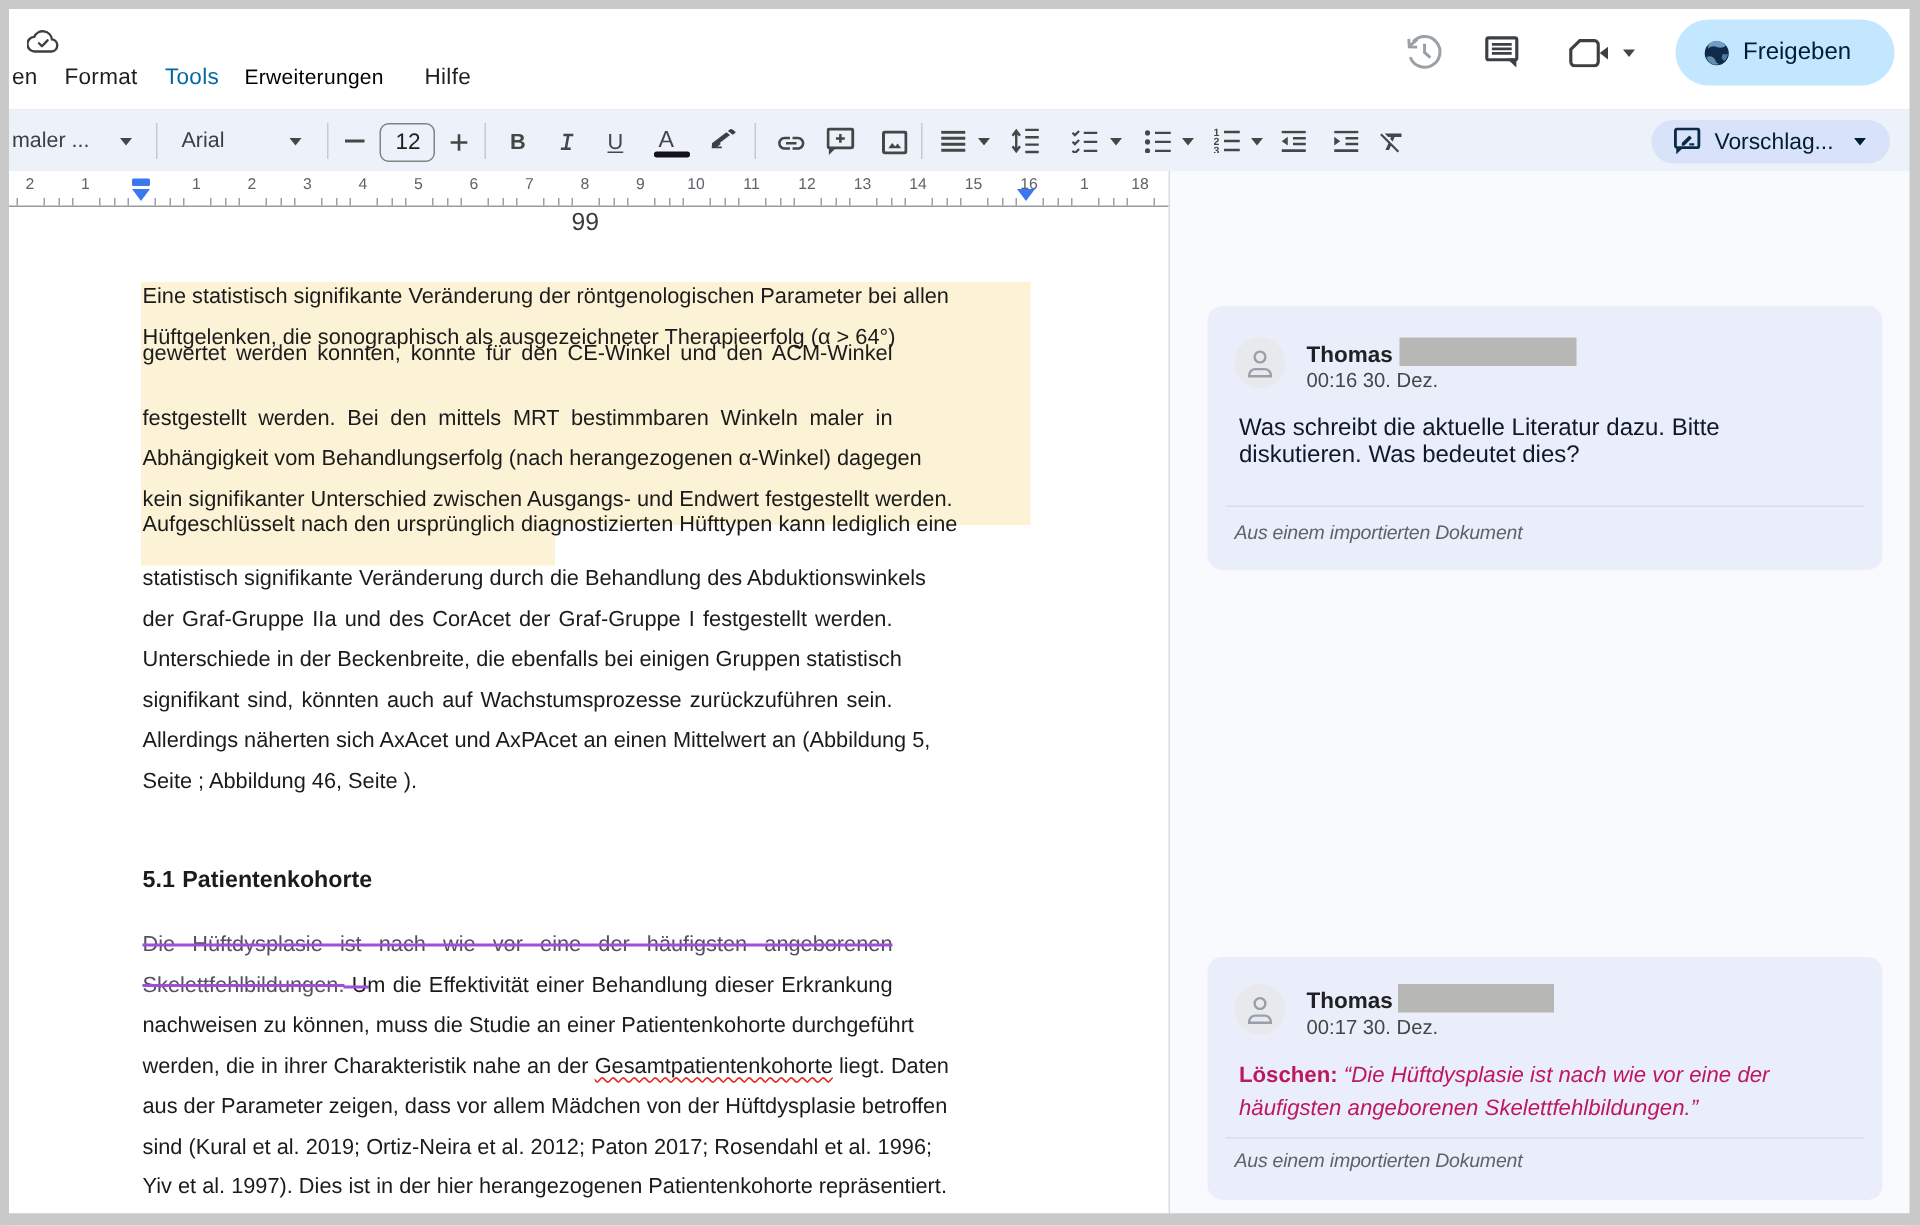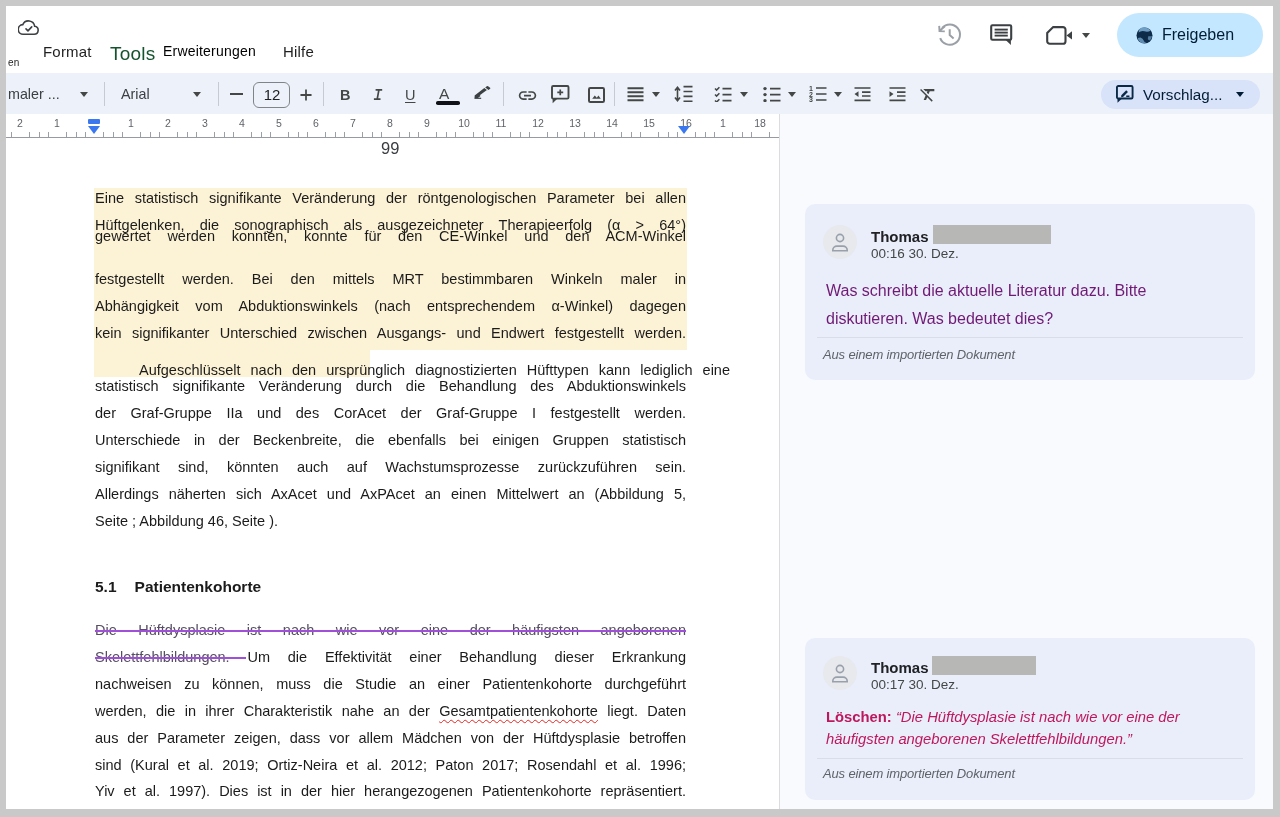--- a/index.html
+++ b/index.html
@@ -1,21 +1,21 @@
 <!DOCTYPE html>
 <html><head><meta charset="utf-8">
 <style>
 html,body{margin:0;padding:0;}
 body{width:1280px;height:817px;position:relative;overflow:hidden;
  font-family:"Liberation Sans",sans-serif;background:#c9c9c9;}
 .abs{position:absolute;}
 svg{display:block;}
 .tick{position:absolute;width:1px;height:5.5px;background:#9aa0a6;top:131.5px;}
 .rnum{position:absolute;top:117px;font-size:10.5px;color:#5f6368;transform:translateX(-50%);}
-.tline{position:absolute;color:#1b1b1b;font-size:14.5px;left:95px;width:591px;
+.tline{position:absolute;color:#1b1b1b;font-size:14.5px;left:95px;width:500px;
  text-align:justify;text-align-last:justify;white-space:nowrap;line-height:17px;}
 .tlast{text-align-last:left;}
 .sep{position:absolute;top:82px;width:1px;height:24px;background:#c6cad2;}
 .caret{position:absolute;width:0;height:0;border-left:4.5px solid transparent;
  border-right:4.5px solid transparent;border-top:5px solid #444746;}
 .strike{color:#574e63;text-decoration:line-through;text-decoration-color:#a04fd8;text-decoration-thickness:1.8px;}
 </style></head>
 <body>
 
 <div class="abs" style="left:0;top:0;width:1280px;height:73px;background:#ffffff;"></div>
@@ -25,23 +25,23 @@
 <div class="abs" style="left:0;top:113.5px;width:780px;height:695.5px;background:#ffffff;"></div>
 
 <div class="abs" style="left:780px;top:113.5px;width:500px;height:695.5px;background:#f9fafd;"></div>
 
 <div class="abs" style="left:779px;top:113.5px;width:1px;height:695.5px;background:#dadce0;"></div>
 
 <svg class="abs" style="left:17.5px;top:19.5px;" width="22" height="16" viewBox="0 0 23 17">
 <path d="M5.6 15.2 h11.3 a4.3 4.3 0 0 0 0.6-8.56 A6.6 6.6 0 0 0 4.9 4.9 A4.9 4.9 0 0 0 5.6 15.2 Z" fill="none" stroke="#3c4043" stroke-width="1.7"></path>
 <path d="M8.3 9.4 l2.1 2.1 4-4.2" fill="none" stroke="#3c4043" stroke-width="1.7" stroke-linecap="round" stroke-linejoin="round"></path>
 </svg>
-<div class="abs" style="left:8px;top:57px;font-size:10px;letter-spacing:0.2px;color:#1f1f1f;">en</div>
+<div class="abs" style="left:8px;top:43px;font-size:15px;letter-spacing:0.2px;color:#1f1f1f;">en</div>
 <div class="abs" style="left:43px;top:43px;font-size:15px;letter-spacing:0.2px;color:#1f1f1f;">Format</div>
-<div class="abs" style="left:110px;top:43px;font-size:19px;letter-spacing:0.2px;color:#14532d;">Tools</div>
+<div class="abs" style="left:110px;top:43px;font-size:15px;letter-spacing:0.2px;color:#0369a1;">Tools</div>
 <div class="abs" style="left:163px;top:43px;font-size:14px;letter-spacing:0.2px;color:#000000;">Erweiterungen</div>
 <div class="abs" style="left:283px;top:43px;font-size:15px;letter-spacing:0.2px;color:#1f1f1f;">Hilfe</div>
 
 <svg class="abs" style="left:936px;top:21px;" width="27" height="27" viewBox="0 0 27 27">
 <path d="M6.1 6.9 A10.2 10.2 0 1 1 4.2 17.1" fill="none" stroke="#9aa0a6" stroke-width="2"></path>
 <path d="M8.9 5.3 L3.4 9.9 M3.2 4.9 L3.5 10.2 L8.8 10.4" fill="none" stroke="#9aa0a6" stroke-width="1.9"></path>
 <path d="M13.7 8.2 V14 L17.6 17.4" fill="none" stroke="#9aa0a6" stroke-width="2"></path>
 </svg>
 
 <svg class="abs" style="left:990px;top:24px;" width="23" height="22" viewBox="0 0 23 22">
@@ -242,48 +242,48 @@
 <div class="abs" style="left:88px;top:119px;width:12px;height:4.5px;background:#3b78f0;border-radius:1px;"></div>
 <div class="abs" style="left:88px;top:125.5px;width:0;height:0;border-left:6px solid transparent;border-right:6px solid transparent;border-top:8px solid #3b78f0;"></div>
 <div class="abs" style="left:678px;top:125.5px;width:0;height:0;border-left:6px solid transparent;border-right:6px solid transparent;border-top:8px solid #3b78f0;"></div>
 <div class="abs" style="left:381px;top:139px;font-size:16.5px;color:#3a3d40;">99</div>
 <div class="abs" style="left:94px;top:188px;width:593px;height:161.5px;background:#fcf2d5;"></div>
 <div class="abs" style="left:94px;top:349.5px;width:276px;height:27px;background:#fcf2d5;"></div>
 <div class="tline" style="top:190.0px;">Eine statistisch signifikante Veränderung der röntgenologischen Parameter bei allen</div>
 <div class="tline" style="top:216.9px;">Hüftgelenken, die sonographisch als ausgezeichneter Therapieerfolg (α &gt; 64°)</div>
 <div class="tline" style="top:228px;">gewertet werden konnten, konnte für den CE-Winkel und den ACM-Winkel</div>
 <div class="tline" style="top:270.7px;">festgestellt werden. Bei den mittels MRT bestimmbaren Winkeln maler in</div>
-<div class="tline" style="top:297.6px;">Abhängigkeit vom Abduktionswinkels (nach entsprechendem α-Winkel) dagegen</div>
+<div class="tline" style="top:297.6px;">Abhängigkeit vom Behandlungserfolg (nach herangezogenen α-Winkel) dagegen</div>
 <div class="tline" style="top:324.5px;">kein signifikanter Unterschied zwischen Ausgangs- und Endwert festgestellt werden.</div>
-<div class="tline" style="top:362px;padding-left:44px;">Aufgeschlüsselt nach den ursprünglich diagnostizierten Hüfttypen kann lediglich eine</div>
+<div class="tline" style="top:342px;">Aufgeschlüsselt nach den ursprünglich diagnostizierten Hüfttypen kann lediglich eine</div>
 <div class="tline" style="top:378.3px;">statistisch signifikante Veränderung durch die Behandlung des Abduktionswinkels</div>
 <div class="tline" style="top:405.2px;">der Graf-Gruppe IIa und des CorAcet der Graf-Gruppe I festgestellt werden.</div>
 <div class="tline" style="top:432.1px;">Unterschiede in der Beckenbreite, die ebenfalls bei einigen Gruppen statistisch</div>
 <div class="tline" style="top:459.0px;">signifikant sind, könnten auch auf Wachstumsprozesse zurückzuführen sein.</div>
 <div class="tline" style="top:485.9px;">Allerdings näherten sich AxAcet und AxPAcet an einen Mittelwert an (Abbildung 5,</div>
 <div class="tline tlast" style="top:512.8px;">Seite ; Abbildung 46, Seite ).</div>
-<div class="abs" style="left:95px;top:578px;font-size:15.5px;font-weight:bold;color:#1b1b1b;">5.1<span style="margin-left:18px;">Patientenkohorte</span></div>
+<div class="abs" style="left:95px;top:578px;font-size:15.5px;font-weight:bold;color:#1b1b1b;">5.1<span style="margin-left:5px;">Patientenkohorte</span></div>
 <div class="tline strike" style="top:622.0px;">Die Hüftdysplasie ist nach wie vor eine der häufigsten angeborenen</div>
 <div class="tline" style="top:648.9px;"><span class="strike">Skelettfehlbildungen.</span> Um die Effektivität einer Behandlung dieser Erkrankung</div>
 <div class="tline" style="top:675.8px;">nachweisen zu können, muss die Studie an einer Patientenkohorte durchgeführt</div>
 <div class="tline" style="top:702.7px;">werden, die in ihrer Charakteristik nahe an der <span style="text-decoration:underline wavy #e5261f;text-decoration-thickness:1px;text-underline-offset:3px;">Gesamtpatientenkohorte</span> liegt. Daten</div>
 <div class="tline" style="top:729.6px;">aus der Parameter zeigen, dass vor allem Mädchen von der Hüftdysplasie betroffen</div>
 <div class="tline" style="top:756.5px;">sind (Kural et al. 2019; Ortiz-Neira et al. 2012; Paton 2017; Rosendahl et al. 1996;</div>
 <div class="tline" style="top:783.4px;">Yiv et al. 1997). Dies ist in der hier herangezogenen Patientenkohorte repräsentiert.</div>
 <div class="abs" id="strikeext" style="left:229px;top:656.8px;width:17px;height:1.8px;background:#a04fd8;"></div>
 <div class="abs" style="left:805px;top:204px;width:450px;height:176px;border-radius:10px;background:#e9eefa;"></div>
 <div class="abs" style="left:823px;top:225px;width:34px;height:34px;border-radius:50%;background:#e8e9ec;"></div>
 <svg class="abs" style="left:823px;top:225px;" width="34" height="34" viewBox="0 0 34 34">
 <circle cx="17" cy="13" r="3.6" fill="none" stroke="#98a0ab" stroke-width="1.6"></circle>
 <path d="M9.8 25.8 v-0.6 a4.1 4.1 0 0 1 4.1-4.1 h6.2 a4.1 4.1 0 0 1 4.1 4.1 v0.6 z" fill="none" stroke="#98a0ab" stroke-width="1.6"></path>
 </svg>
 <div class="abs" style="left:871px;top:228px;font-size:15px;font-weight:bold;color:#202124;">Thomas</div>
 <div class="abs" style="left:933px;top:225px;width:118px;height:19px;background:#b7b7b5;"></div>
 <div class="abs" style="left:871px;top:246px;font-size:13.5px;color:#444746;">00:16 30. Dez.</div>
-<div class="abs" style="left:826px;top:277px;font-size:16px;line-height:28px;color:#701a75;">Was schreibt die aktuelle Literatur dazu. Bitte<br>diskutieren. Was bedeutet dies?</div>
+<div class="abs" style="left:826px;top:277px;font-size:16px;line-height:18px;color:#0f172a;">Was schreibt die aktuelle Literatur dazu. Bitte<br>diskutieren. Was bedeutet dies?</div>
 <div class="abs" style="left:817px;top:337px;width:426px;height:1px;background:#d9dde9;"></div>
 <div class="abs" style="left:823px;top:347px;font-size:13px;letter-spacing:-0.15px;font-style:italic;color:#5f6368;">Aus einem importierten Dokument</div>
 <div class="abs" style="left:805px;top:638px;width:450px;height:162px;border-radius:10px;background:#e9eefa;"></div>
 <div class="abs" style="left:823px;top:656px;width:34px;height:34px;border-radius:50%;background:#e8e9ec;"></div>
 <svg class="abs" style="left:823px;top:656px;" width="34" height="34" viewBox="0 0 34 34">
 <circle cx="17" cy="13" r="3.6" fill="none" stroke="#98a0ab" stroke-width="1.6"></circle>
 <path d="M9.8 25.8 v-0.6 a4.1 4.1 0 0 1 4.1-4.1 h6.2 a4.1 4.1 0 0 1 4.1 4.1 v0.6 z" fill="none" stroke="#98a0ab" stroke-width="1.6"></path>
 </svg>
 <div class="abs" style="left:871px;top:659px;font-size:15px;font-weight:bold;color:#202124;">Thomas</div>
 <div class="abs" style="left:932px;top:656px;width:104px;height:19px;background:#b7b7b5;"></div>

